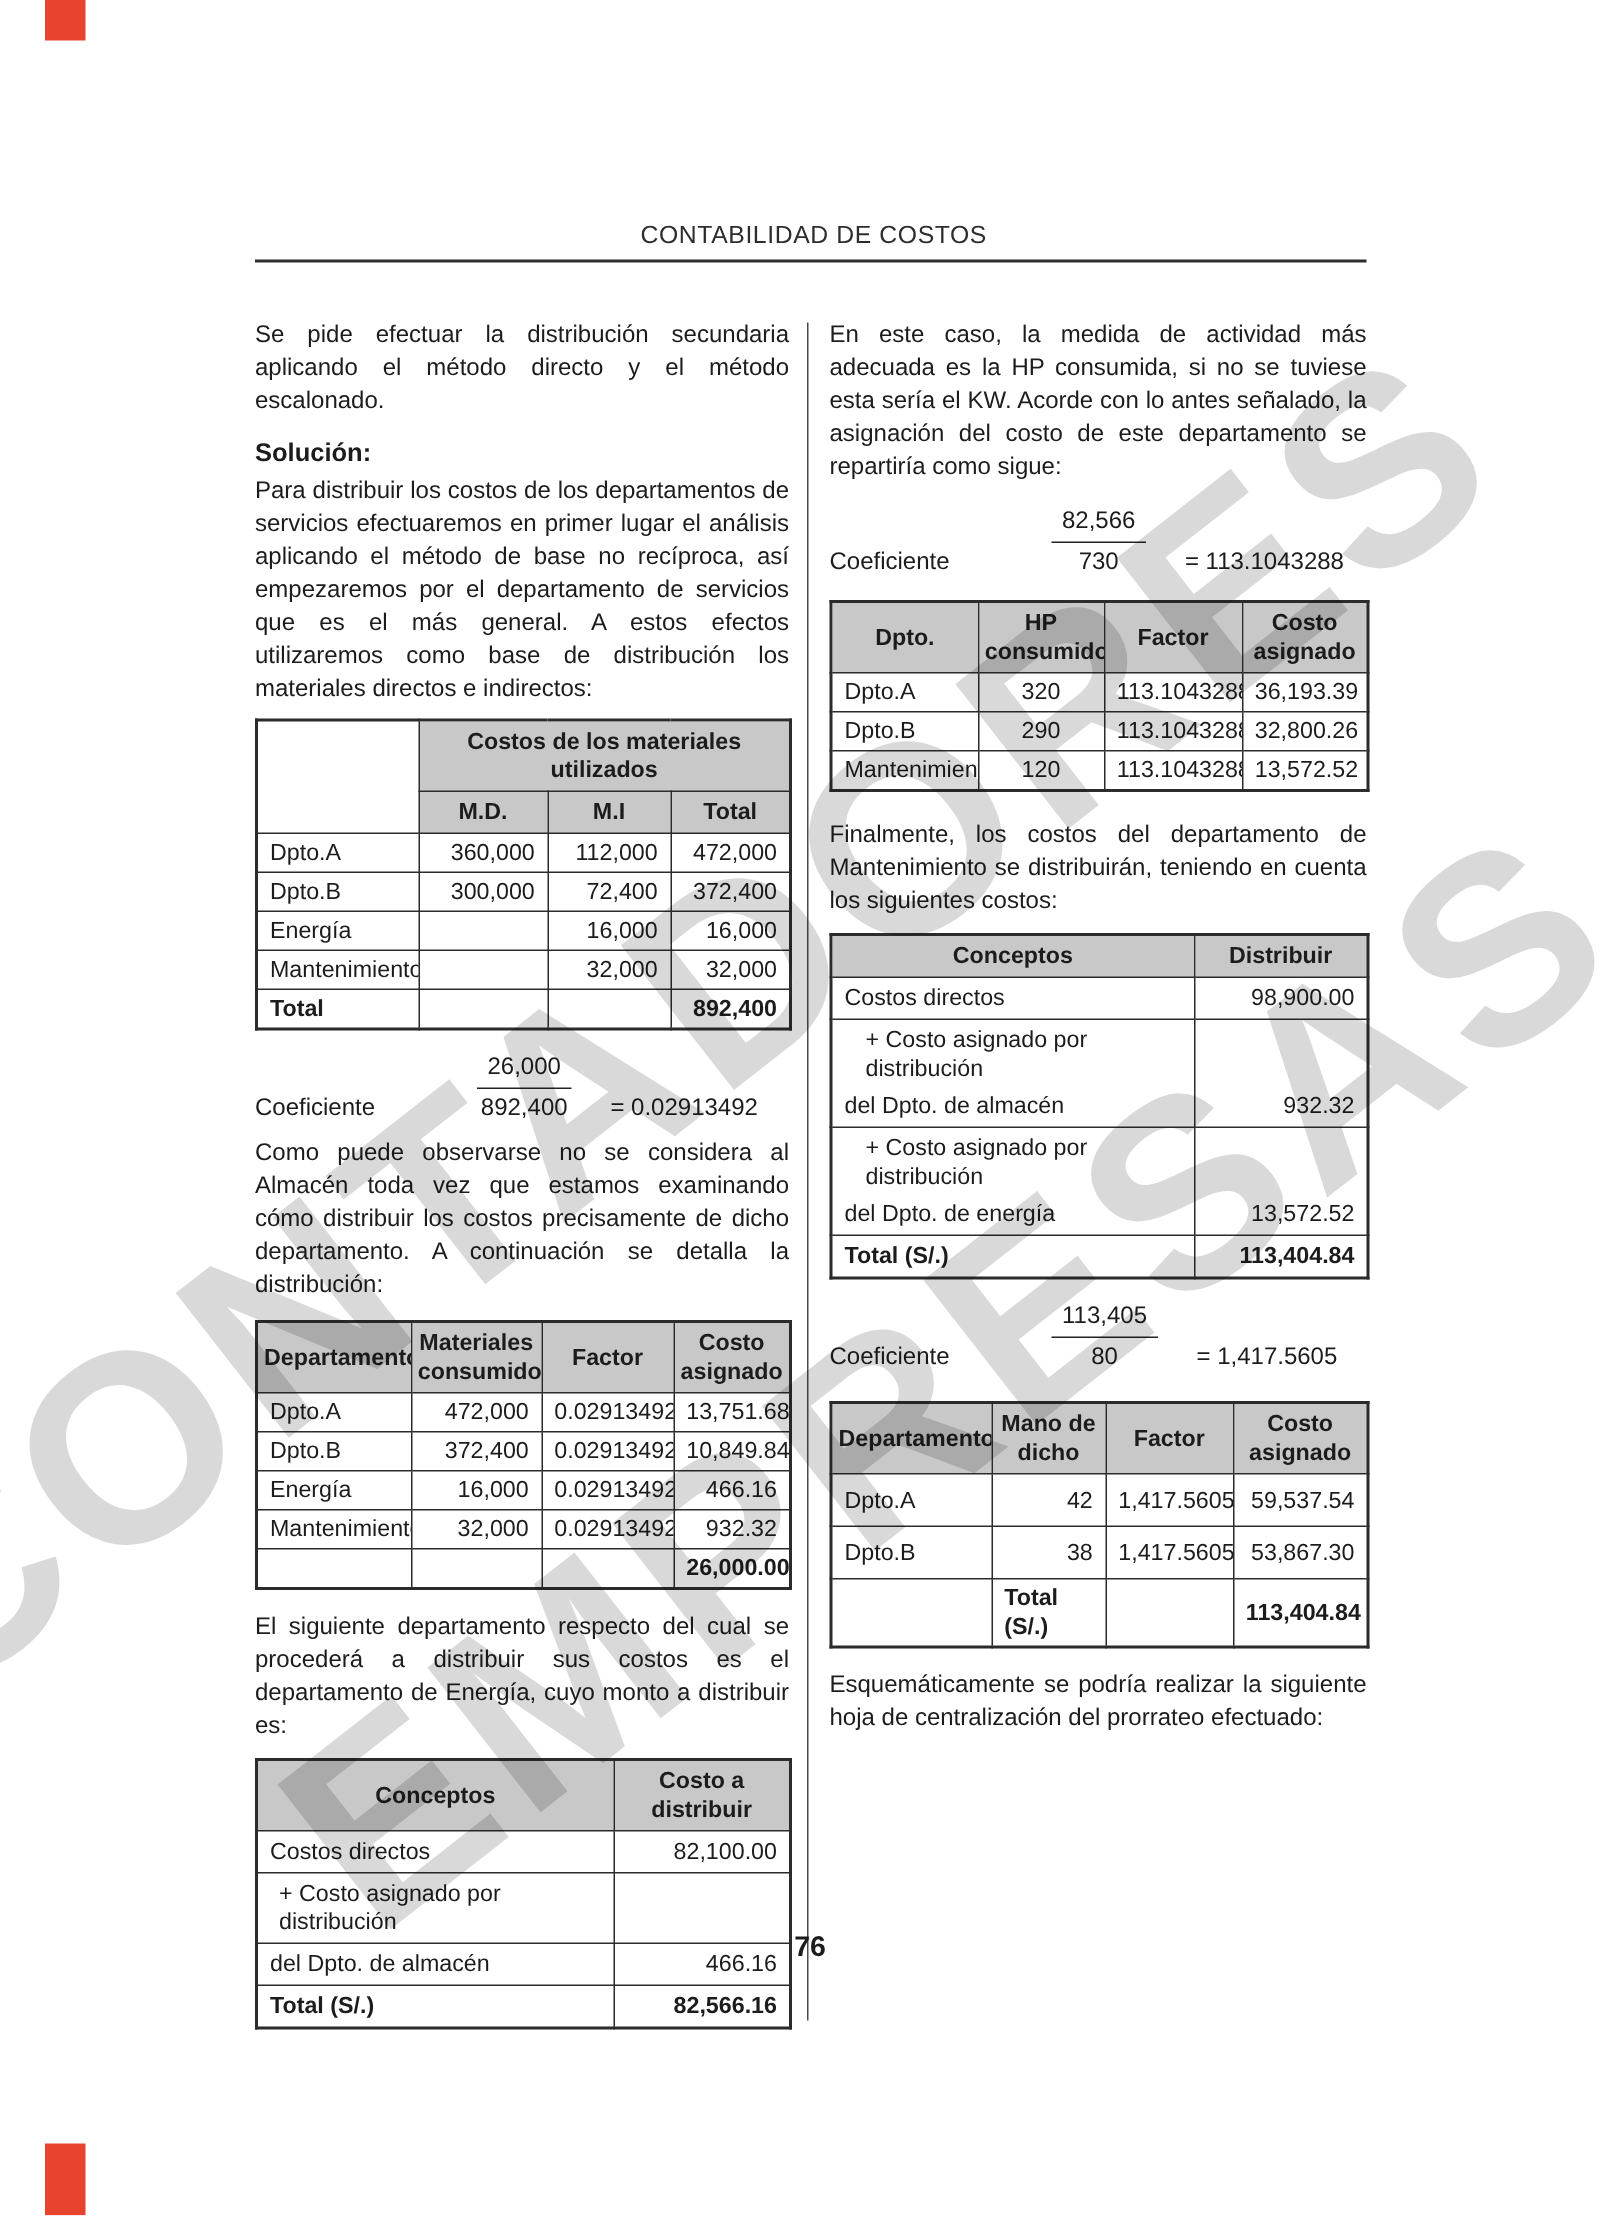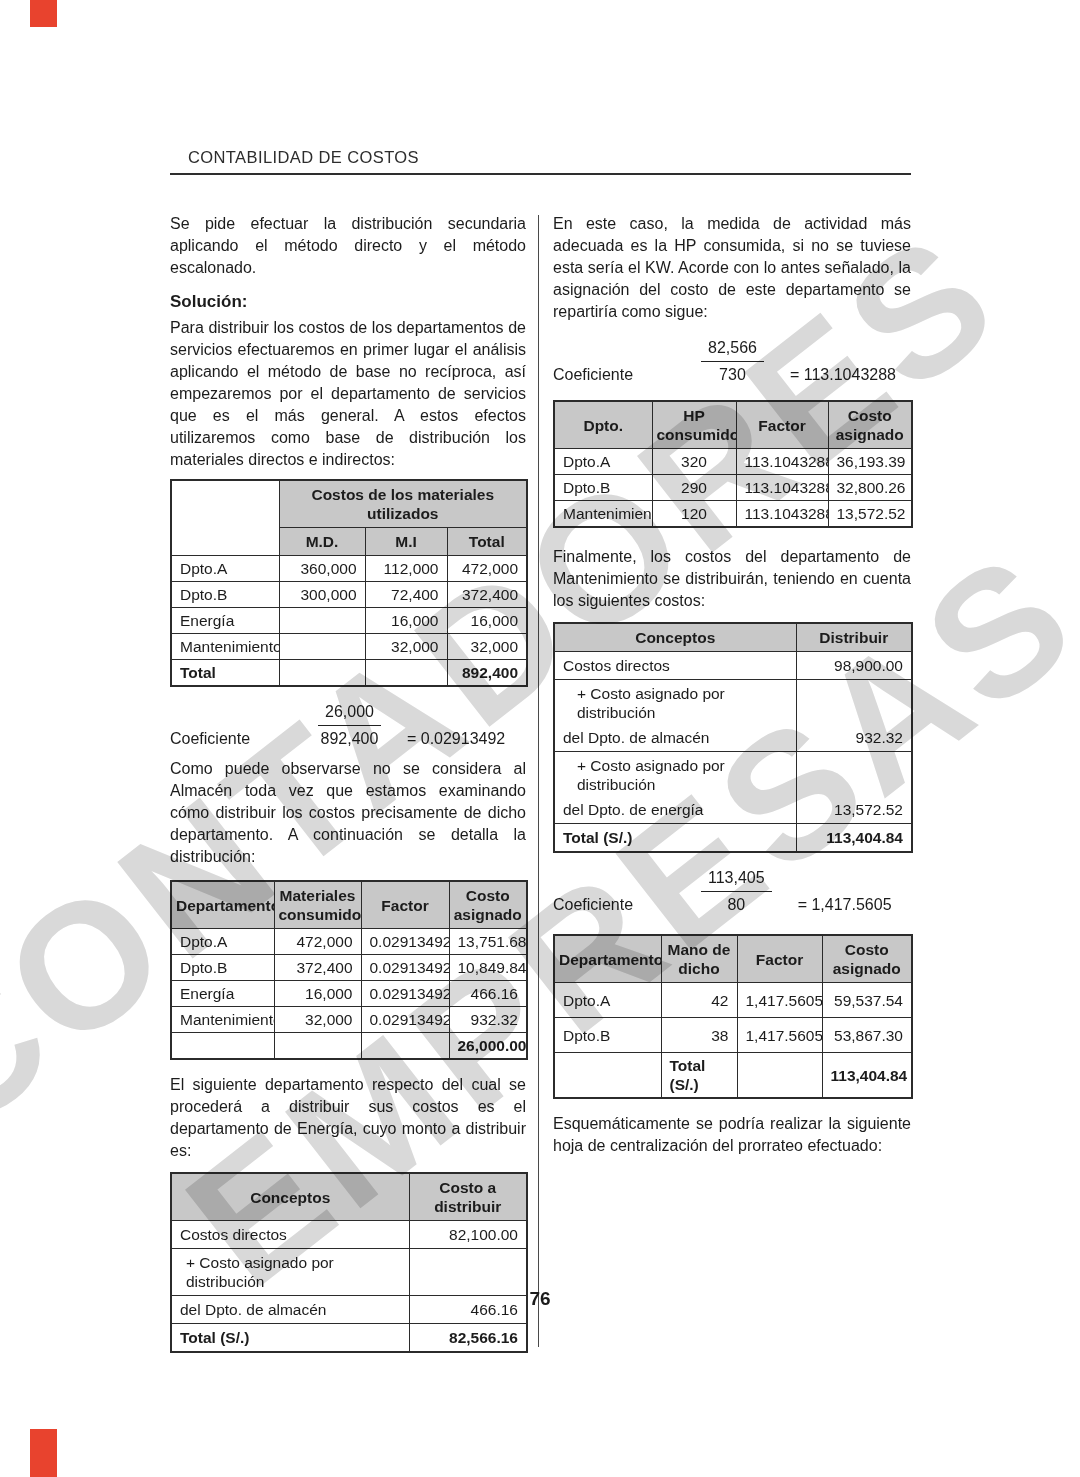--- a/index.html
+++ b/index.html
@@ -14,21 +14,21 @@
 
   
   .watermark{position:absolute;left:540px;top:800px;width:1900px;z-index:5;
              transform:translate(-50%,-50%) rotate(-38deg);
              text-align:center;pointer-events:none;
              color:#d9d9d9;mix-blend-mode:multiply;
              font-weight:bold;font-size:178px;line-height:300px;letter-spacing:8px;}
 
   .content{position:absolute;left:170px;top:148px;width:741px;z-index:1;}
 
-  .page-title{font-size:16.5px;letter-spacing:.4px;color:#2d2d2d;margin:0 0 6px 18px;font-weight:normal;}
+  .page-title{font-size:16.5px;letter-spacing:.4px;color:#2d2d2d;margin:0 0 6px 4px;font-weight:normal;text-align:center;}
   .header-rule{border:none;border-top:2px solid #2e2e2e;margin:0;}
 
   .columns{position:relative;display:flex;margin-top:38px;}
   .col{font-size:16px;line-height:22px;text-align:justify;}
   .col.left{width:356px;margin-right:27px;}
   .col.right{width:358px;}
   .divider{position:absolute;left:368px;top:2px;bottom:6px;width:1px;background:#4a4a4a;}
 
   p{margin:0;}
   .h-solution{font-weight:bold;font-size:17px;margin:12px 0 4px 0;text-align:left;}

